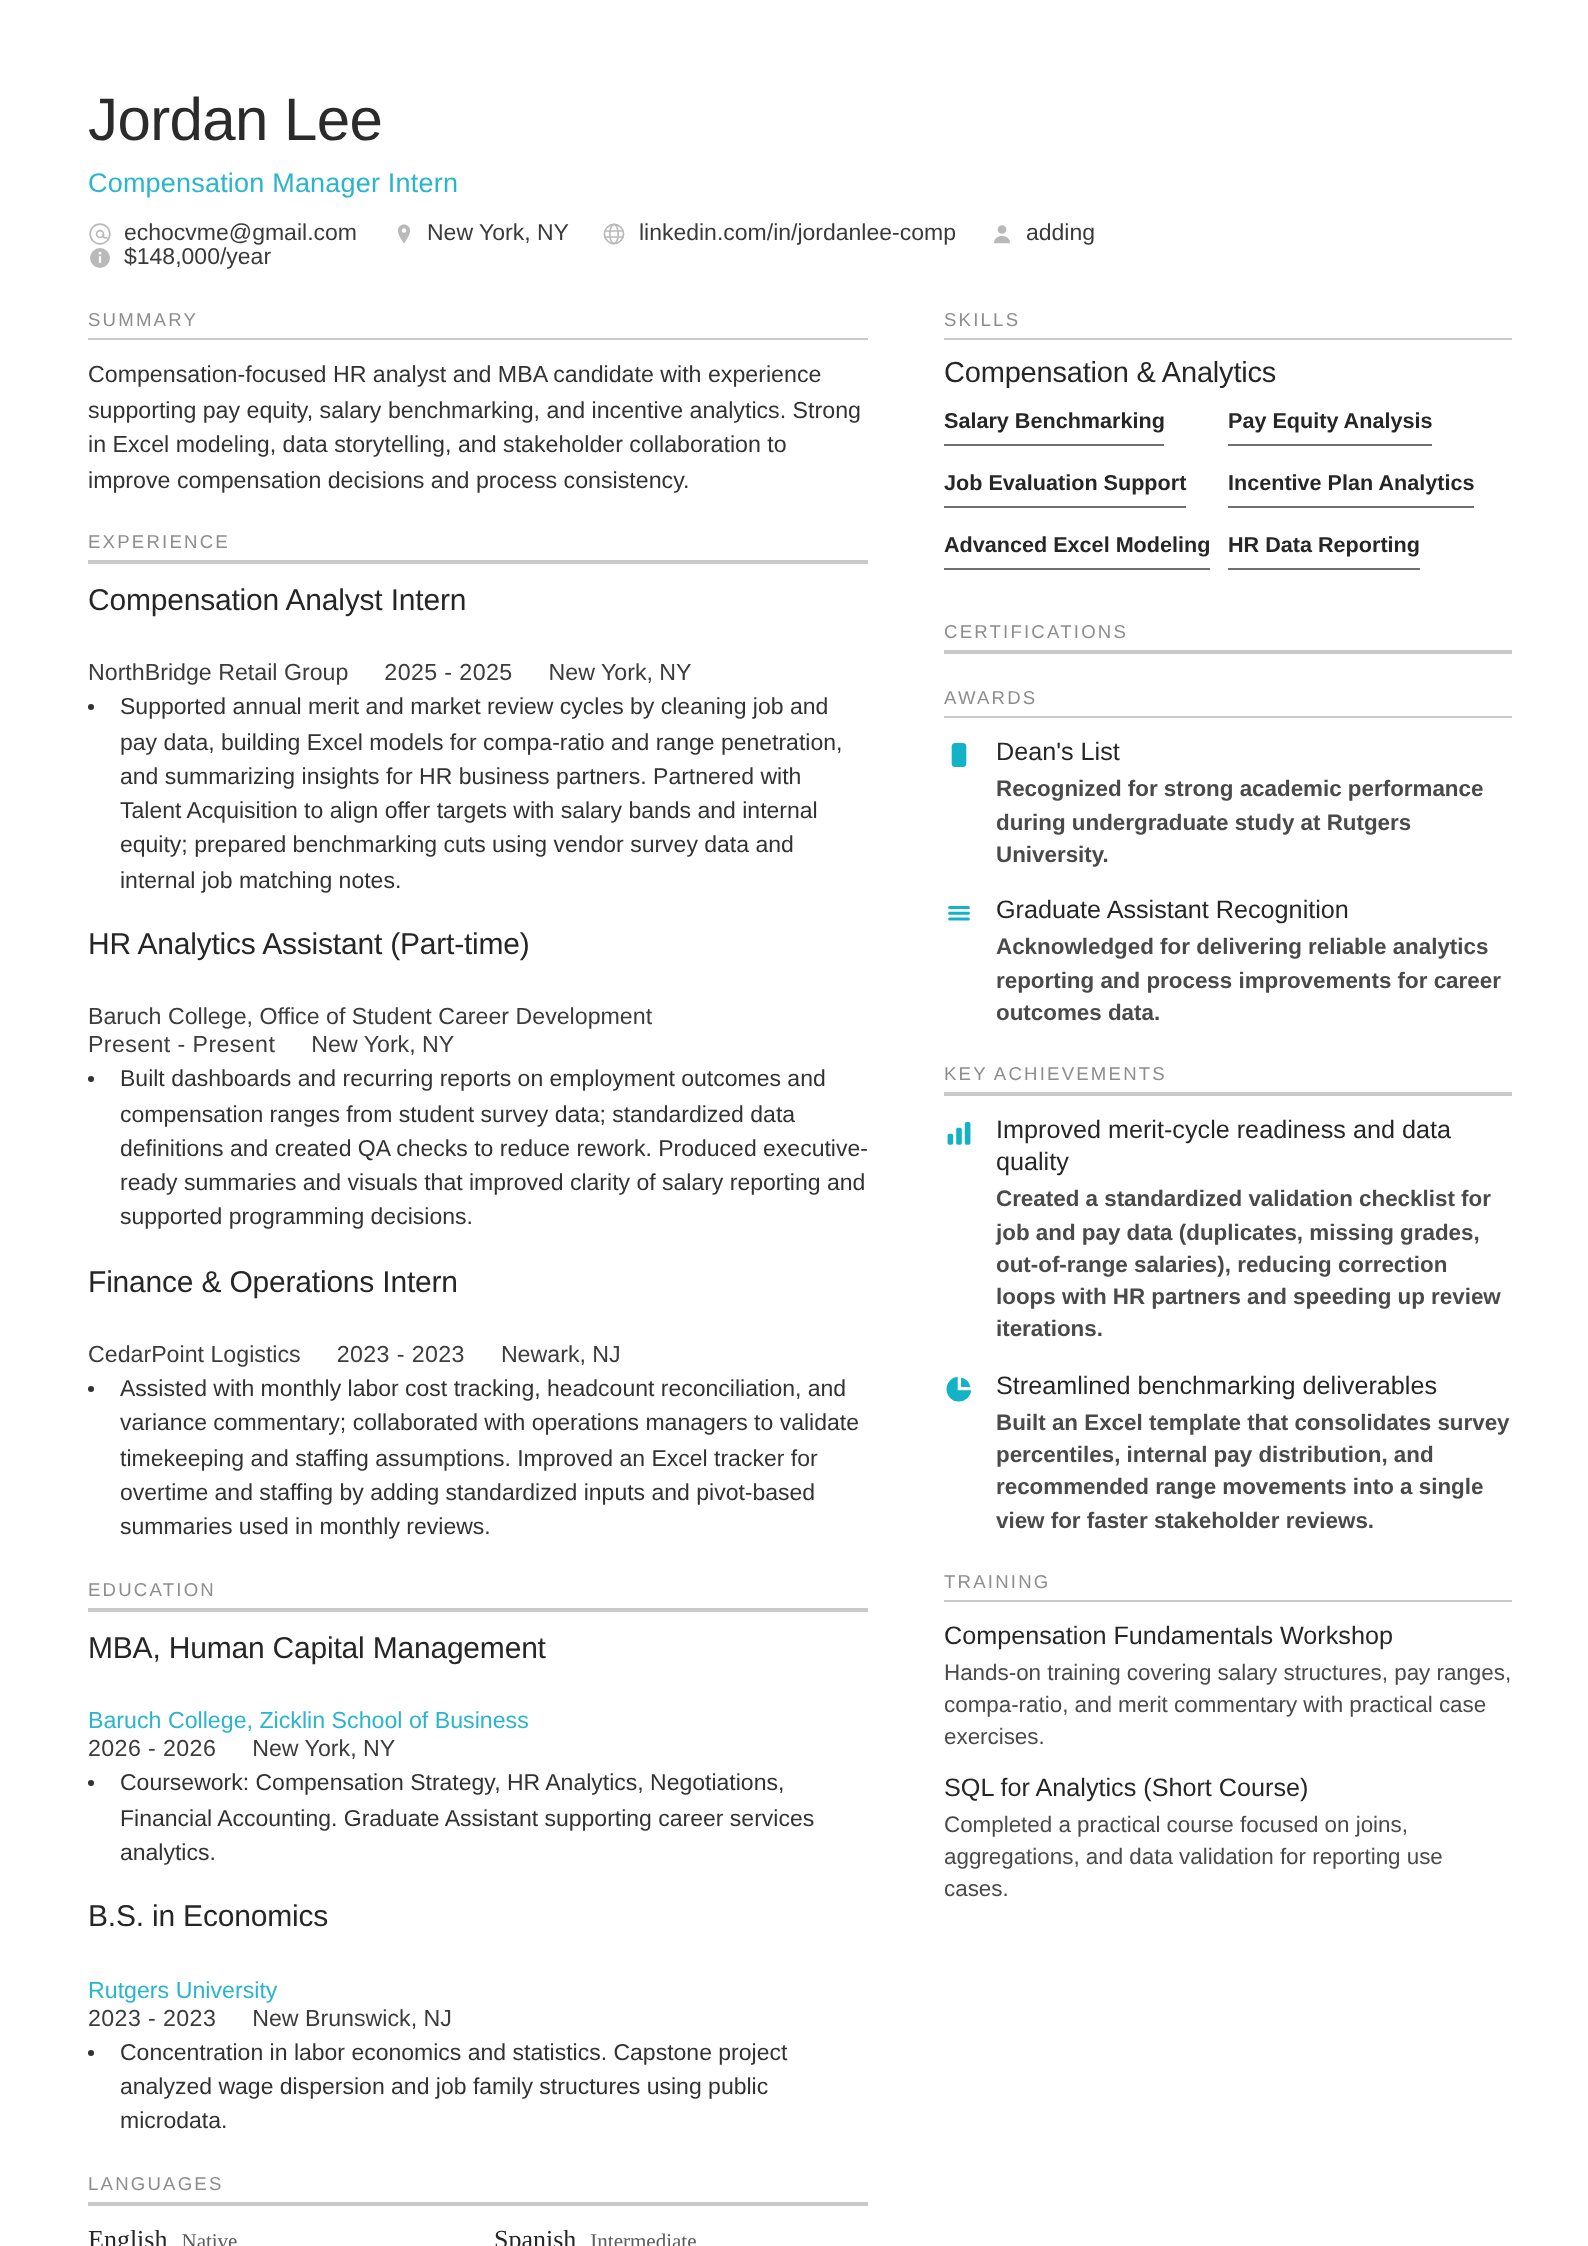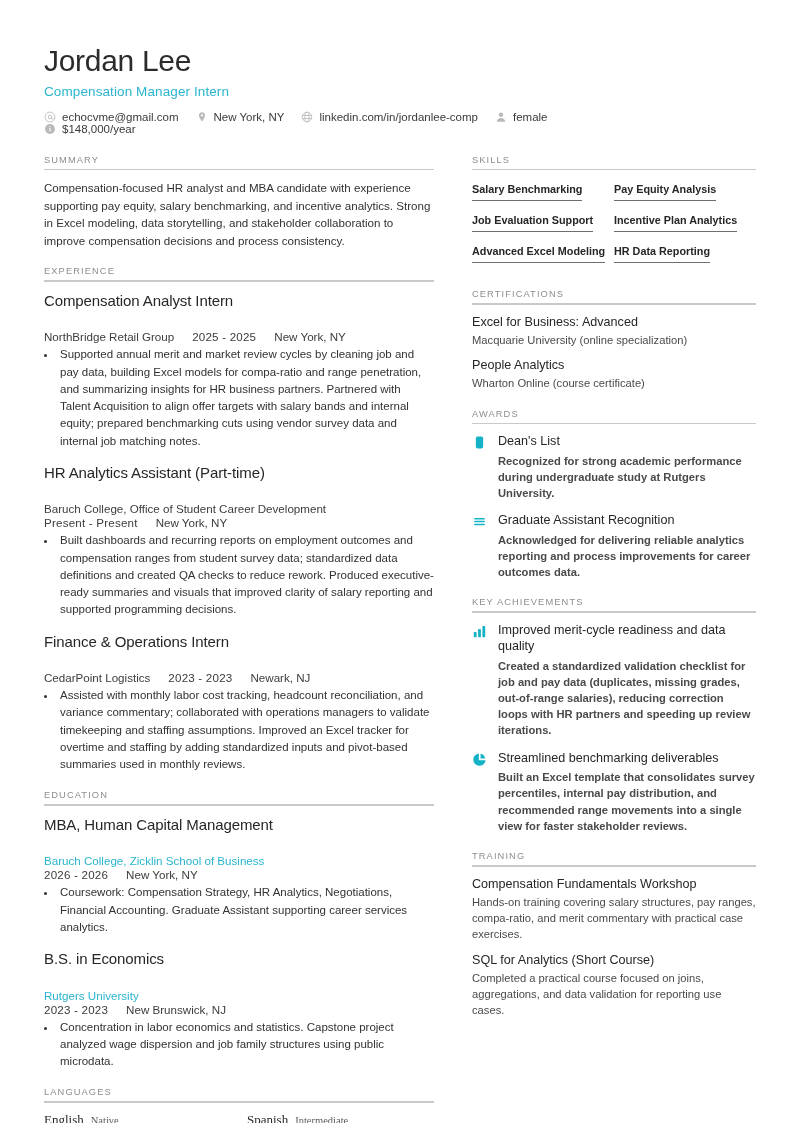--- a/index.html
+++ b/index.html
@@ -287,21 +287,21 @@
           </span>
           <span>linkedin.com/in/jordanlee-comp</span>
         </div>
         <div class="contact-item">
           <span class="ico">
             <svg width="12" height="12" viewBox="0 0 16 16">
               <circle cx="8" cy="5" r="2.9" fill="currentColor"></circle>
               <path d="M2.6 14.2c0-3 2.4-4.8 5.4-4.8s5.4 1.8 5.4 4.8z" fill="currentColor"></path>
             </svg>
           </span>
-          <span>female</span>
+          <span>adding</span>
         </div>
         <div class="contact-item">
           <span class="ico">
             <svg width="12" height="12" viewBox="0 0 16 16">
               <circle cx="8" cy="8" r="6.6" fill="currentColor"></circle>
               <rect x="7.25" y="6.7" width="1.5" height="4.6" rx="0.7" fill="#fff"></rect>
               <circle cx="8" cy="4.8" r="0.95" fill="#fff"></circle>
             </svg>
           </span>
           <span>$148,000/year</span>
@@ -413,43 +413,34 @@
           </div>
       </div>
 
     </div>
 
     <div class="col-right">
 
       <div class="sec">
         <div class="sec-title">SKILLS</div>
         <div class="sec-rule"></div>
+        <div class="skill-group-name">Compensation &amp; Analytics</div>
         <div class="skill-grid" id="skills-list">
             <div class="skill-chip"><span class="chip-label">Salary Benchmarking</span></div>
             <div class="skill-chip"><span class="chip-label">Pay Equity Analysis</span></div>
             <div class="skill-chip"><span class="chip-label">Job Evaluation Support</span></div>
             <div class="skill-chip"><span class="chip-label">Incentive Plan Analytics</span></div>
             <div class="skill-chip"><span class="chip-label">Advanced Excel Modeling</span></div>
             <div class="skill-chip"><span class="chip-label">HR Data Reporting</span></div>
           </div>
       </div>
 
       <div class="sec">
         <div class="sec-title">CERTIFICATIONS</div>
         <div class="sec-rule"></div>
-        <div id="certifications-list">
-            <div class="cert-item">
-              <div class="cert-name">Excel for Business: Advanced</div>
-              <div class="cert-sub">Macquarie University (online specialization)</div>
-            </div>
-            <div class="cert-item">
-              <div class="cert-name">People Analytics</div>
-              <div class="cert-sub">Wharton Online (course certificate)</div>
-            </div>
-          </div>
       </div>
 
       <div class="sec">
         <div class="sec-title">AWARDS</div>
         <div class="sec-rule"></div>
         <div id="awards-list">
             <div class="ach-item">
               <span class="ach-icon">
                 <svg width="15" height="15" viewBox="0 0 16 16">
                   <rect x="4.1" y="1.6" width="7.8" height="12.8" rx="1.9" fill="currentColor"></rect>

